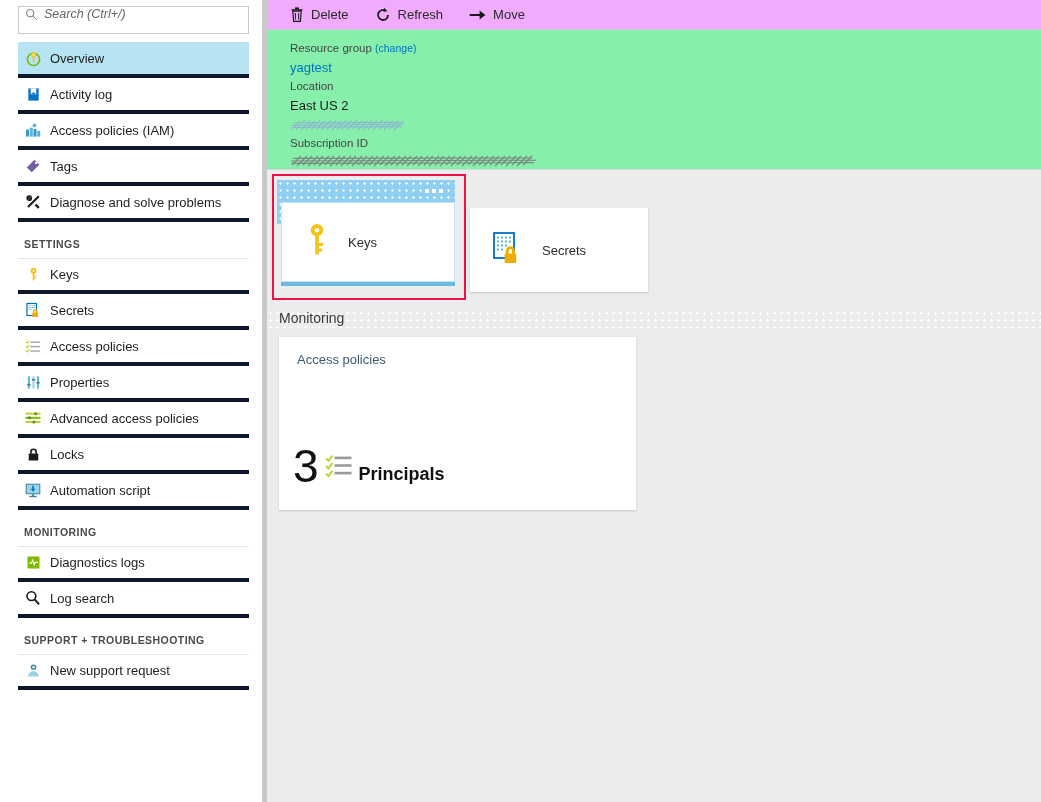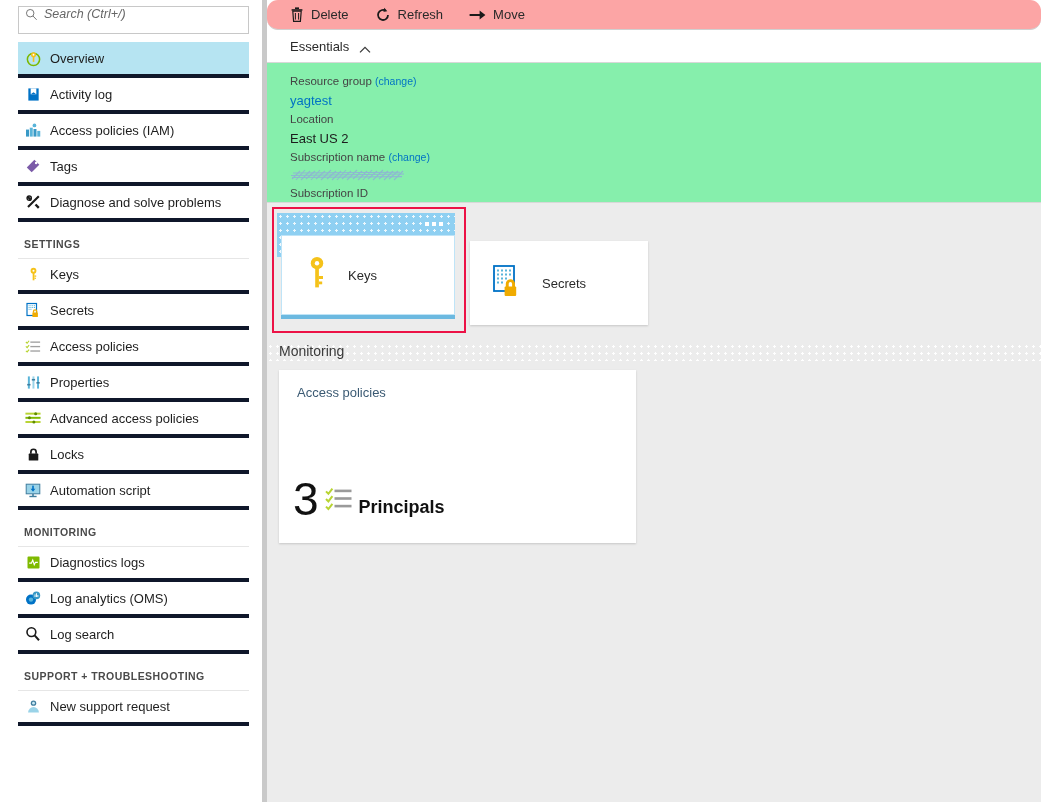--- a/index.html
+++ b/index.html
@@ -79,22 +79,21 @@
     background: #ffffff;
     position: relative;
     display: flex; flex-direction: column;
   }
 
   .toolbar {
     height: 30px;
     display: flex; align-items: center;
     padding-left: 23px; gap: 26px;
     border-bottom: 1px solid #d0d0d0;
-    background: #fca5a5;
-    border-radius: 11px;
+    background: #f0abfc;
   }
   .tb-btn {
     display: flex; align-items: center; gap: 7px;
     font-size: 13px; color: #2a2a2a; cursor: pointer;
     height: 30px;
   }
   .tb-btn svg { display: block; }
 
   .essentials-bar {
     height: 33px;
@@ -393,33 +392,20 @@
         <div class="nav-item nav-group-top">
           <span class="nico">
             <svg width="15" height="15" viewBox="0 0 16 16">
               <rect x="1.6" y="1.6" width="12.8" height="12.8" rx="1" fill="#7fba00"></rect>
               <path d="M3.4 8.6 h2.4 l1.4 -3.2 l1.6 5 l1.3 -2.6 h2.5" stroke="#fff" stroke-width="1.2" fill="none"></path>
             </svg>
           </span>
           <span class="nav-label">Diagnostics logs</span>
         </div>
 
-        <div class="nav-item">
-          <span class="nico">
-            <svg width="16" height="15" viewBox="0 0 16 15">
-              <circle cx="6" cy="8.6" r="5" fill="#0072c6"></circle>
-              <circle cx="6" cy="8.6" r="2.2" fill="#59b4d9"></circle>
-              <circle cx="11.4" cy="4.4" r="3.8" fill="#3999c6"></circle>
-              <rect x="9.6" y="3.4" width="0.9" height="2.6" fill="#fff"></rect>
-              <rect x="11" y="2.2" width="0.9" height="3.8" fill="#fff"></rect>
-              <rect x="12.4" y="4" width="0.9" height="2" fill="#fff"></rect>
-            </svg>
-          </span>
-          <span class="nav-label">Log analytics (OMS)</span>
-        </div>
 
         <div class="nav-item">
           <span class="nico">
             <svg width="16" height="16" viewBox="0 0 16 16">
               <circle cx="6.4" cy="6.1" r="4.4" fill="none" stroke="#1a1a1a" stroke-width="1.6"></circle>
               <line x1="9.6" y1="9.4" x2="14" y2="14.2" stroke="#1a1a1a" stroke-width="2"></line>
             </svg>
           </span>
           <span class="nav-label">Log search</span>
         </div>
@@ -472,51 +458,39 @@
         <span>
           <svg width="17" height="14" viewBox="0 0 17 14">
             <line x1="0.6" y1="7" x2="12" y2="7" stroke="#1a1a1a" stroke-width="2"></line>
             <polygon points="10.6,2.6 16.4,7 10.6,11.4" fill="#1a1a1a"></polygon>
           </svg>
         </span>
         <span>Move</span>
       </div>
     </div>
 
-    <div class="essentials-bar">
-      <span class="essentials-label">Essentials</span>
-      <span class="chev">
-        <svg width="12" height="8" viewBox="0 0 12 8">
-          <polyline points="1,6.4 6,1.4 11,6.4" fill="none" stroke="#3a3a3a" stroke-width="1.3"></polyline>
-        </svg>
-      </span>
-    </div>
 
     <div class="essentials-body">
 
       <div>
         <div class="ess-key">
           <span>Resource group</span>
           <span class="change">(change)</span>
         </div>
         <div class="ess-val link">yagtest</div>
       </div>
 
       <div>
         <div class="ess-key">
           <span>Location</span>
         </div>
         <div class="ess-val">East US 2</div>
       </div>
 
       <div>
-        <div class="ess-key">
-          <span>Subscription name</span>
-          <span class="change">(change)</span>
-        </div>
         <div class="redact blue">
           <svg width="117" height="15" viewBox="0 0 117 15" preserveAspectRatio="none">
             <g stroke="#8fb4d4" stroke-width="1.1" fill="none" opacity="0.95">
               <path d="M2,11 L10,3 M6,12 L15,2 M11,12 L20,3 M16,11 L25,3 M21,12 L30,2 M26,11 L35,3 M31,12 L41,2 M37,11 L46,3 M42,12 L51,3 M47,12 L56,2 M52,11 L61,3 M57,12 L67,2 M63,11 L72,3 M68,12 L77,3 M73,12 L82,2 M78,11 L87,3 M83,12 L93,2 M89,11 L98,3 M94,12 L103,3 M99,11 L108,3 M104,12 L113,3"></path>
               <path d="M1,7.5 L114,6 M2,9.5 L112,8.6 M3,5 L110,4.2"></path>
             </g>
           </svg>
         </div>
       </div>
 

